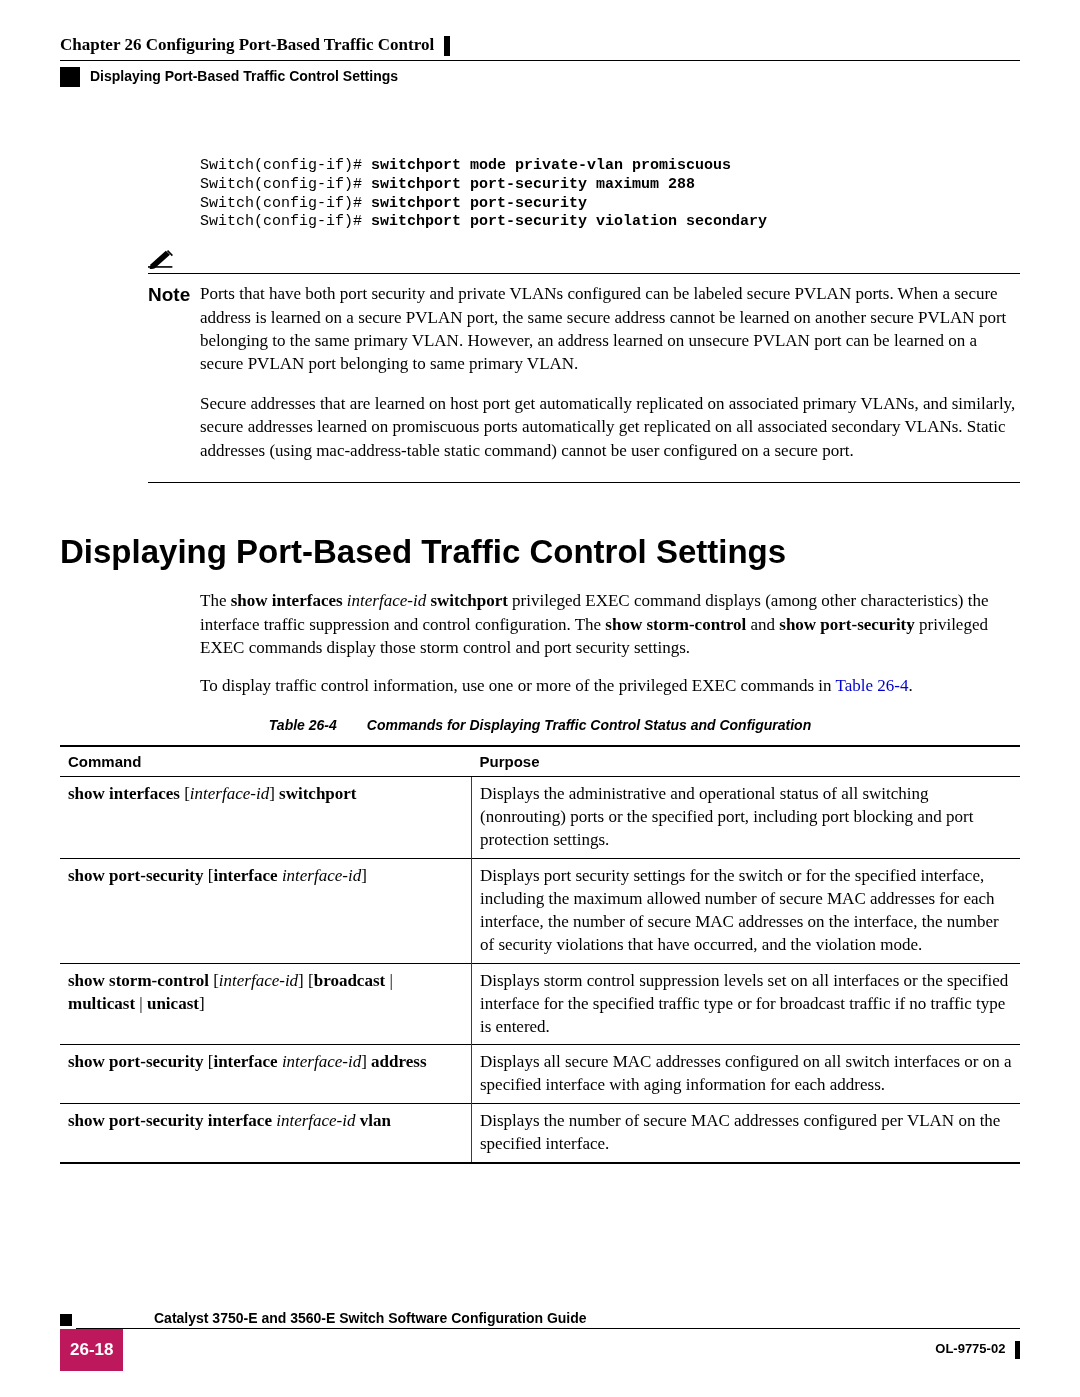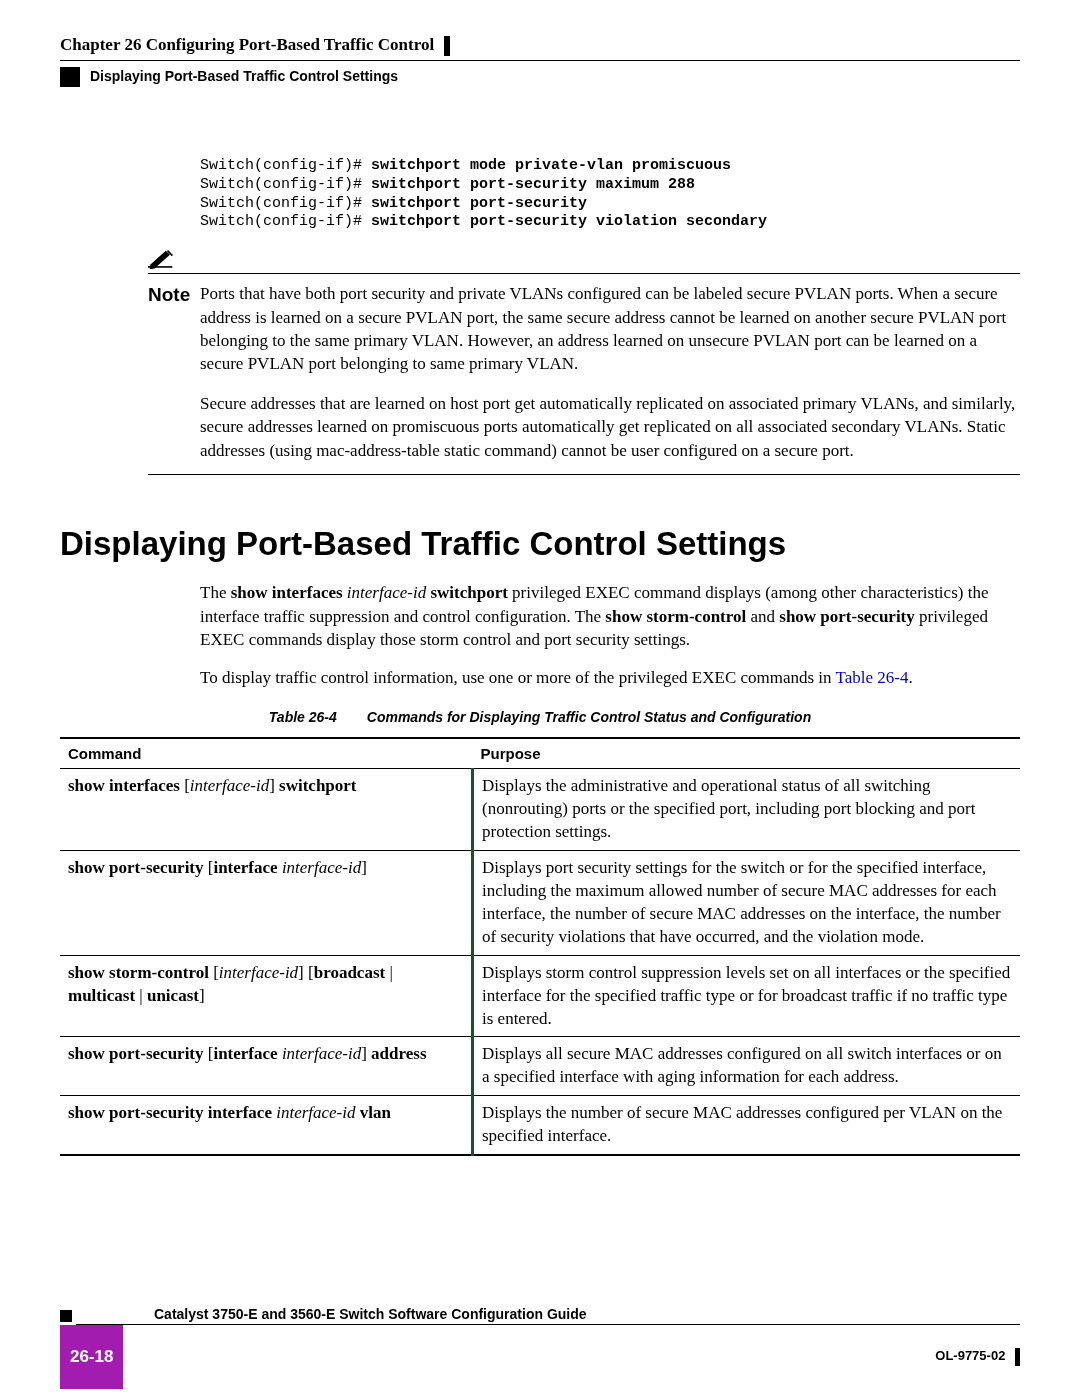--- a/index.html
+++ b/index.html
@@ -94,47 +94,47 @@
   table.cmd th {
     font-family: Arial, Helvetica, sans-serif;
     font-size:15px;
     text-align:left;
     border-top:2px solid #000;
     border-bottom:1px solid #000;
     padding:6px 8px;
   }
   table.cmd td {
     border-top:1px solid #000;
-    border-right:3px solid #14532d;
+    border-right:1px solid #14532d;
     padding:6px 8px;
     vertical-align:top;
     line-height:1.35;
   }
   table.cmd td:first-child { border-left:none; }
   table.cmd td:last-child { border-right:none; }
   table.cmd tr:last-child td { border-bottom:2px solid #000; }
   table.cmd .cmdcell { width:395px; }
   table.cmd b { font-weight:bold; }
   table.cmd i { font-style:italic; }
 
   
   .footer {
     position:absolute;
-    bottom:8px; left:60px; right:60px;
+    bottom:26px; left:60px; right:60px;
   }
   .foot-line { border-top:1px solid #000; width:100%; }
   .foot-title {
     font-family: Arial, Helvetica, sans-serif; font-weight:bold; font-size:14px;
     margin-left:78px;
     padding-bottom:2px;
   }
   .foot-row { display:flex; align-items:center; justify-content:space-between; }
   .foot-badge {
-    background:#a21caf; color:#fff; font-family: Arial, Helvetica, sans-serif;
-    font-weight:bold; font-size:17px; padding:22px 10px;
+    background:#be185d; color:#fff; font-family: Arial, Helvetica, sans-serif;
+    font-weight:bold; font-size:17px; padding:11px 10px;
   }
   .foot-right { font-family: Arial, Helvetica, sans-serif; font-size:13px; font-weight:bold; }
   .foot-right .bar { display:inline-block; width:5px; height:18px; background:#000; vertical-align:middle; margin-left:6px;}
   .foot-top { display:flex; align-items:flex-end;}
   .foot-top .sq { width:12px; height:12px; background:#000; margin-right:4px; margin-bottom:3px;}
 </style>
 </head>
 <body>
 
 <div class="page">
@@ -166,21 +166,21 @@
           <line x1="0" y1="23" x2="30" y2="23" stroke="#000" stroke-width="2"></line>
         </svg>
     </div>
     <div class="note-box">
       <div class="note-flex">
         <div class="sidecol">
           <span class="note-label-inline">Note</span>
         </div>
         <div class="maincol">
           <p class="bodytext" style="margin-bottom:16px;">Ports that have both port security and private VLANs configured can be labeled secure PVLAN ports. When a secure address is learned on a secure PVLAN port, the same secure address cannot be learned on another secure PVLAN port belonging to the same primary VLAN. However, an address learned on unsecure PVLAN port can be learned on a secure PVLAN port belonging to same primary VLAN.</p>
-          <p class="bodytext" style="margin-bottom:0;">Secure addresses that are learned on host port get automatically replicated on associated primary VLANs, and similarly, secure addresses learned on promiscuous ports automatically get replicated on all associated secondary VLANs. Static addresses (using mac-address-table static command) cannot be user configured on a secure port.</p>
+          <p class="bodytext" style="margin-bottom:8px;">Secure addresses that are learned on host port get automatically replicated on associated primary VLANs, and similarly, secure addresses learned on promiscuous ports automatically get replicated on all associated secondary VLANs. Static addresses (using mac-address-table static command) cannot be user configured on a secure port.</p>
         </div>
       </div>
     </div>
   </div>
 
   <h1 class="section">Displaying Port-Based Traffic Control Settings</h1>
 
   <div class="content-indent">
     <p class="bodytext">
       <span>The </span><b>show interfaces</b><i> interface-id </i><b>switchport</b><span> privileged EXEC command displays (among other characteristics) the interface traffic suppression and control configuration. The </span><b>show storm-control</b><span> and </span><b>show port-security</b><span> privileged EXEC commands display those storm control and port security settings.</span>

